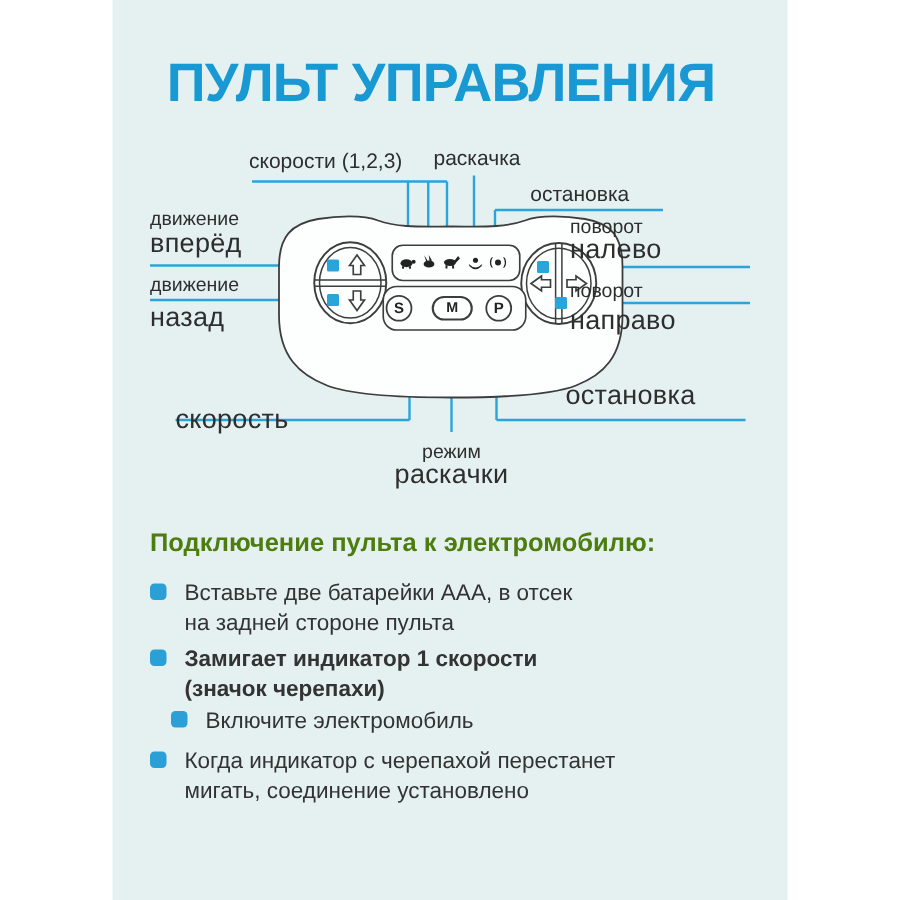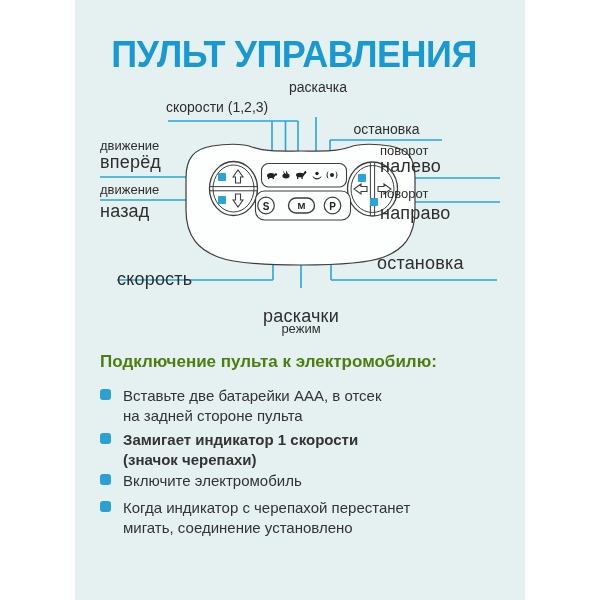--- a/index.html
+++ b/index.html
@@ -122,51 +122,51 @@
     <circle cx="266" cy="205.5" r="8.3" fill="none" stroke="#3d3d3d" stroke-width="1.2"></circle>
     <text x="266" y="206" text-anchor="middle" dominant-baseline="central" font-size="10" font-weight="bold" fill="#222">S</text>
     <rect x="288.5" y="198" width="26" height="15" rx="7.5" fill="none" stroke="#3d3d3d" stroke-width="1.4"></rect>
     <text x="301.5" y="205.8" text-anchor="middle" dominant-baseline="central" font-size="9.5" font-weight="bold" fill="#222">M</text>
     <circle cx="332.5" cy="205.5" r="8.3" fill="none" stroke="#3d3d3d" stroke-width="1.2"></circle>
     <text x="332.5" y="206" text-anchor="middle" dominant-baseline="central" font-size="10" font-weight="bold" fill="#222">P</text>
   </g>
 </svg>
 
 <div class="abs lbl" style="left:166px;top:100px;font-size:14px;">скорости (1,2,3)</div>
-<div class="abs lbl" style="left:289px;top:80px;font-size:14px;">раскачка</div>
+<div class="abs lbl" style="left:289px;top:98px;font-size:14px;">раскачка</div>
 <div class="abs lbl ca" style="left:331px;top:122px;width:111px;font-size:14px;">остановка</div>
 
 <div class="abs lbl lbl-sm" style="left:100px;top:139px;">движение</div>
 <div class="abs lbl lbl-lg" style="left:100px;top:153px;">вперёд</div>
 <div class="abs lbl lbl-sm" style="left:100px;top:183px;">движение</div>
 <div class="abs lbl lbl-lg" style="left:100px;top:202px;">назад</div>
 
 <div class="abs lbl lbl-sm ra" style="left:380px;top:144px;width:120px;">поворот</div>
 <div class="abs lbl lbl-lg ra" style="left:380px;top:157px;width:120px;">налево</div>
 <div class="abs lbl lbl-sm ra" style="left:380px;top:187px;width:120px;">поворот</div>
 <div class="abs lbl lbl-lg ra" style="left:380px;top:204px;width:120px;">направо</div>
 
 <div class="abs lbl lbl-lg" style="left:117px;top:254px;margin-top:16px;">скорость</div>
 <div class="abs lbl lbl-lg ra" style="left:377px;top:254px;width:120px;">остановка</div>
-<div class="abs lbl lbl-sm ca" style="left:251px;top:294px;width:100px;margin-top:28px;">режим</div>
+<div class="abs lbl lbl-sm ca" style="left:251px;top:294px;width:100px;">режим</div>
 <div class="abs lbl lbl-lg ca" style="left:251px;top:307px;width:100px;">раскачки</div>
 
 <div class="section-heading">Подключение пульта к электромобилю:</div>
 
 <div class="bullet-item" style="top:386px;">
   <span class="bullet-sq"></span>
   <div class="bullet-text">Вставьте две батарейки ААА, в отсек
 на задней стороне пульта</div>
 </div>
 <div class="bullet-item" style="top:430px;font-weight:bold;">
   <span class="bullet-sq"></span>
   <div class="bullet-text">Замигает индикатор 1 скорости
 (значок черепахи)</div>
 </div>
-<div class="bullet-item" style="top:471px;">
+<div class="bullet-item" style="top:471px;margin-left:14px;">
   <span class="bullet-sq"></span>
   <div class="bullet-text">Включите электромобиль</div>
 </div>
 <div class="bullet-item" style="top:498px;">
   <span class="bullet-sq"></span>
   <div class="bullet-text">Когда индикатор с черепахой перестанет
 мигать, соединение установлено</div>
 </div>
 
 </body></html>

